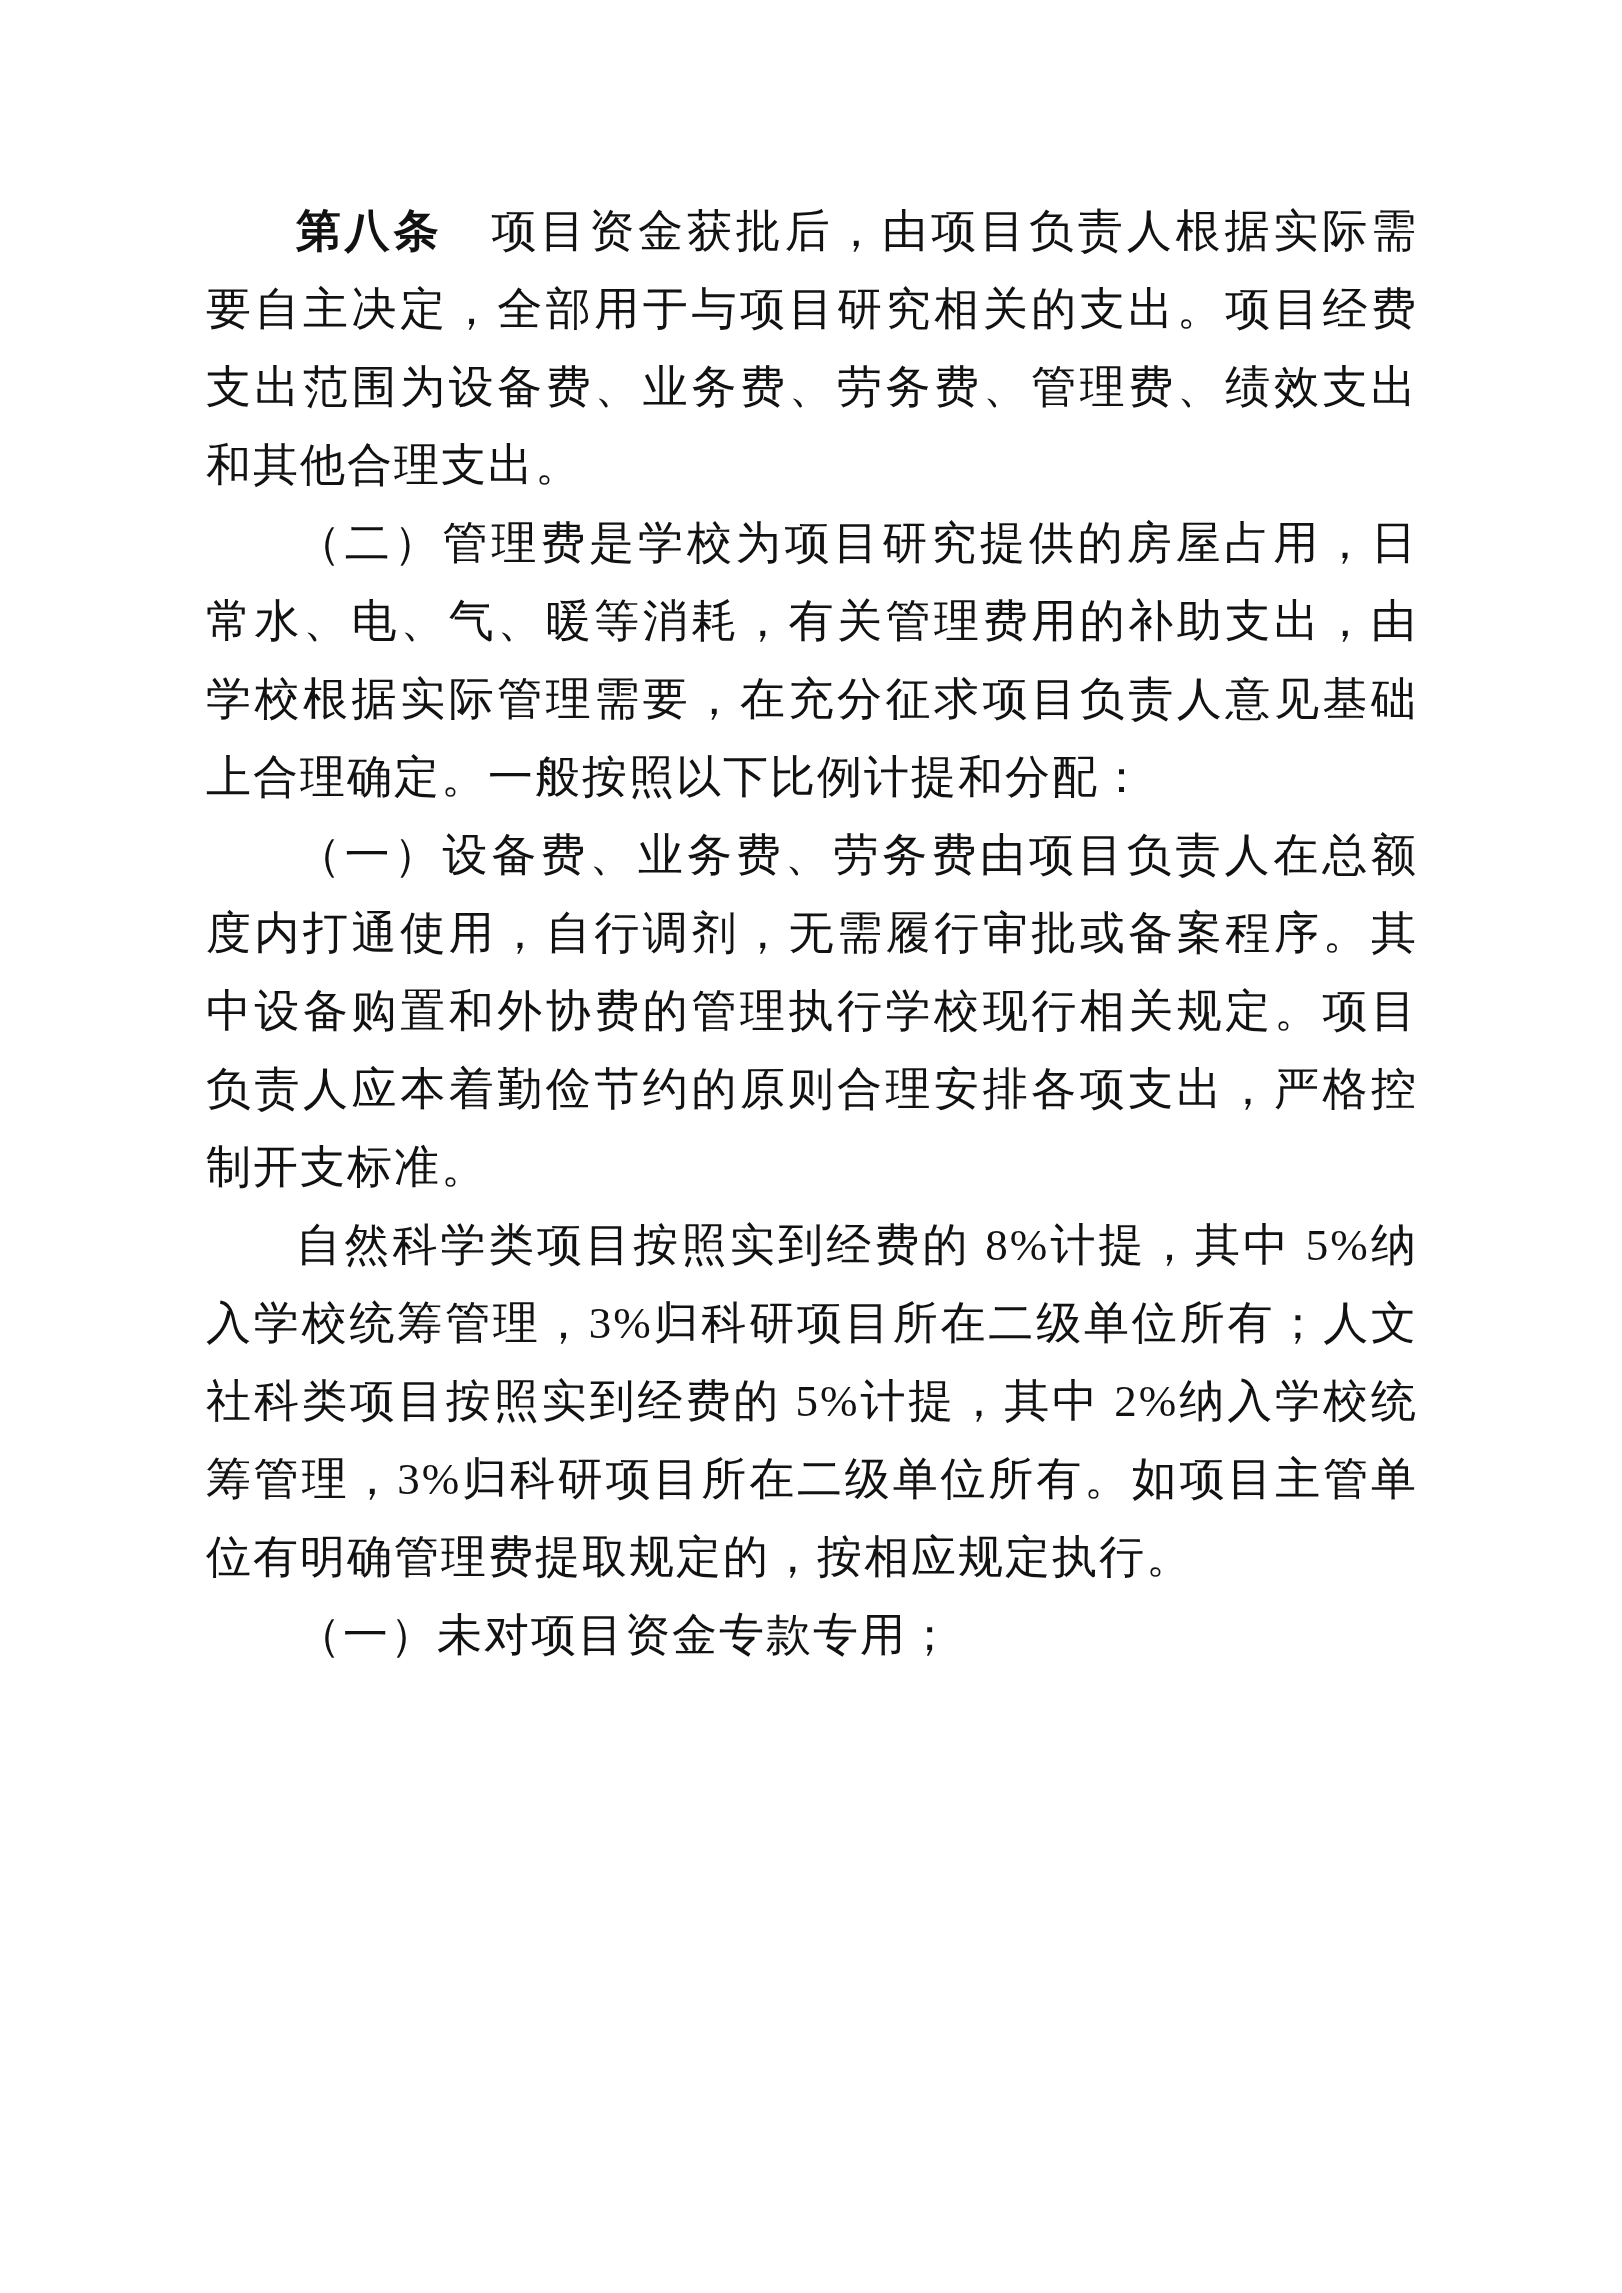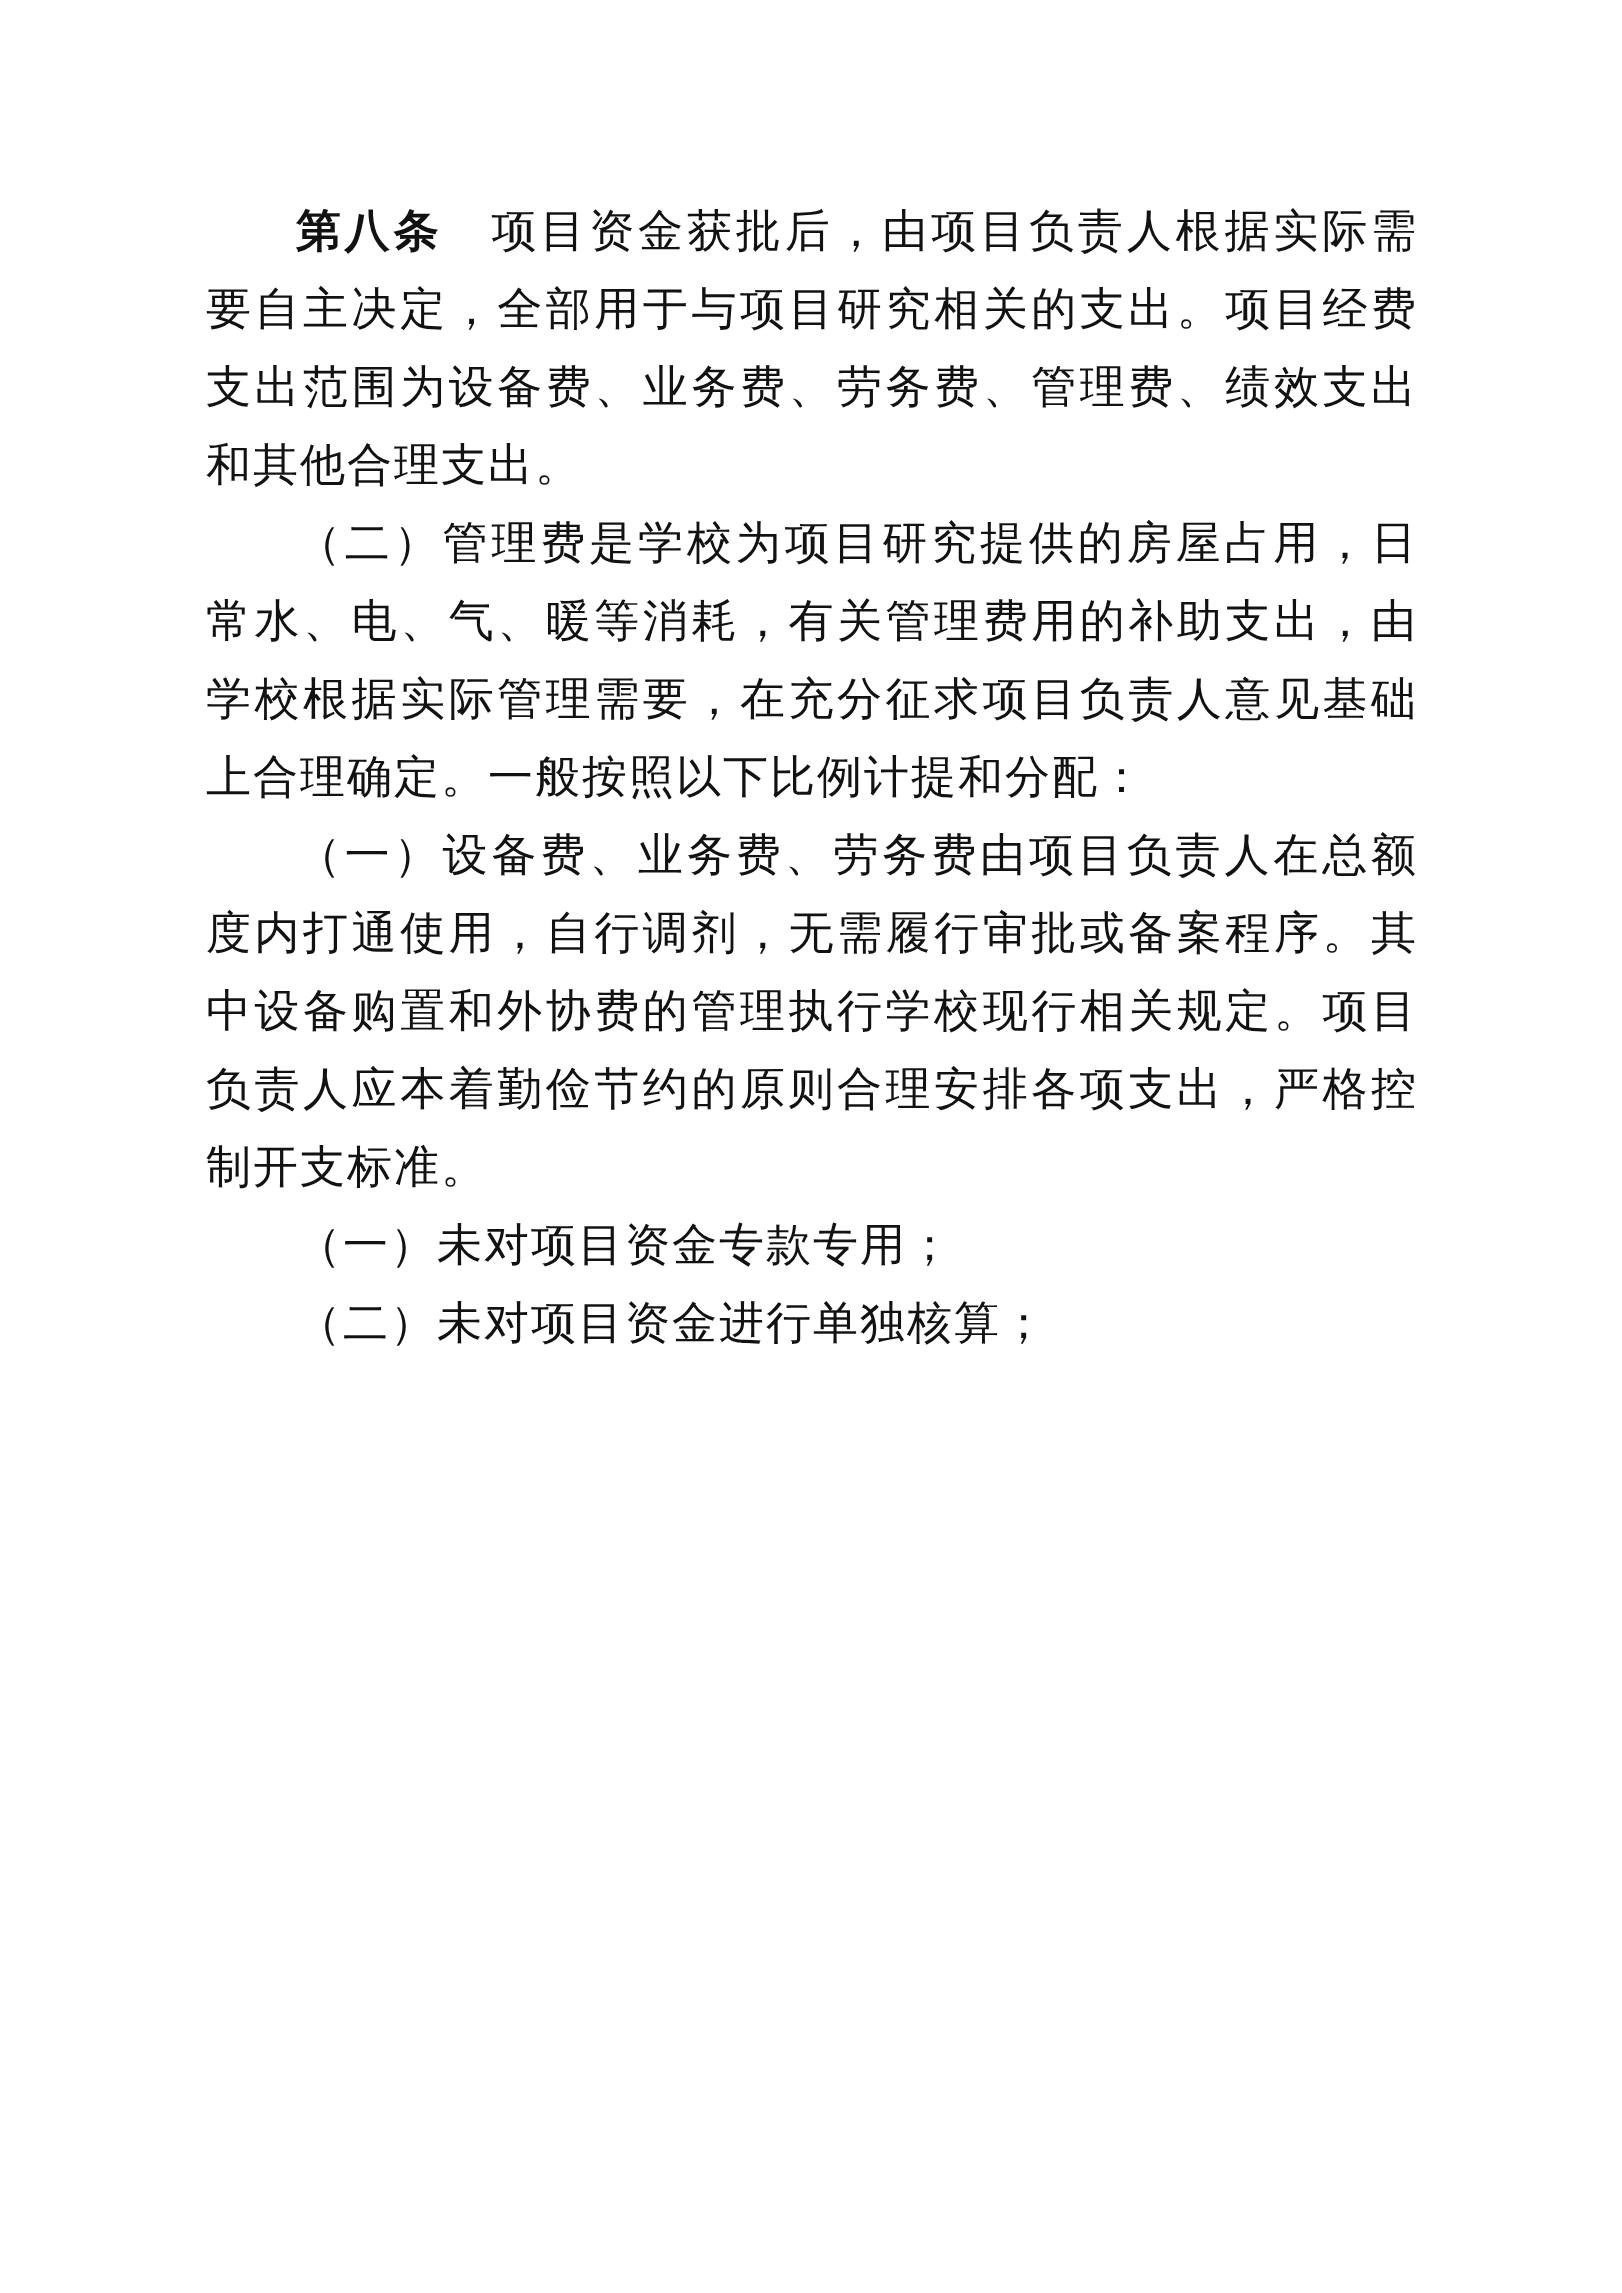--- a/index.html
+++ b/index.html
@@ -52,20 +52,21 @@
 <div class="page">
 
   <div class="content">
 
     <p class="para"><span class="lead">第八条</span><span>　项目资金获批后，由项目负责人根据实际需要自主决定，全部用于与项目研究相关的支出。项目经费支出范围为设备费、业务费、劳务费、管理费、绩效支出和其他合理支出。</span></p>
 
     <p class="para"><span class="lead"></span><span>（二）管理费是学校为项目研究提供的房屋占用，日常水、电、气、暖等消耗，有关管理费用的补助支出，由学校根据实际管理需要，在充分征求项目负责人意见基础上合理确定。一般按照以下比例计提和分配：</span></p>
 
     <p class="para"><span class="lead"></span><span>（一）设备费、业务费、劳务费由项目负责人在总额度内打通使用，自行调剂，无需履行审批或备案程序。其中设备购置和外协费的管理执行学校现行相关规定。项目负责人应本着勤俭节约的原则合理安排各项支出，严格控制开支标准。</span></p>
 
+    <p class="para"><span class="lead"></span><span>自然科学类项目按照实到经费的 8%计提，其中 5%纳入学校统筹管理，3%归科研项目所在二级单位所有；人文社科类项目按照实到经费的 5%计提，其中 2%纳入学校统筹管理，3%归科研项目所在二级单位所有。如项目主管单位有明确管理费提取规定的，按相应规定执行。</span></p>
 
 
 
     <p class="para"><span class="lead"></span><span>（一）未对项目资金专款专用；</span></p>
 
     <p class="para"><span class="lead"></span><span>（二）未对项目资金进行单独核算；</span></p>
 
   </div>
 
   <div class="page-footer">- 4 -</div>

